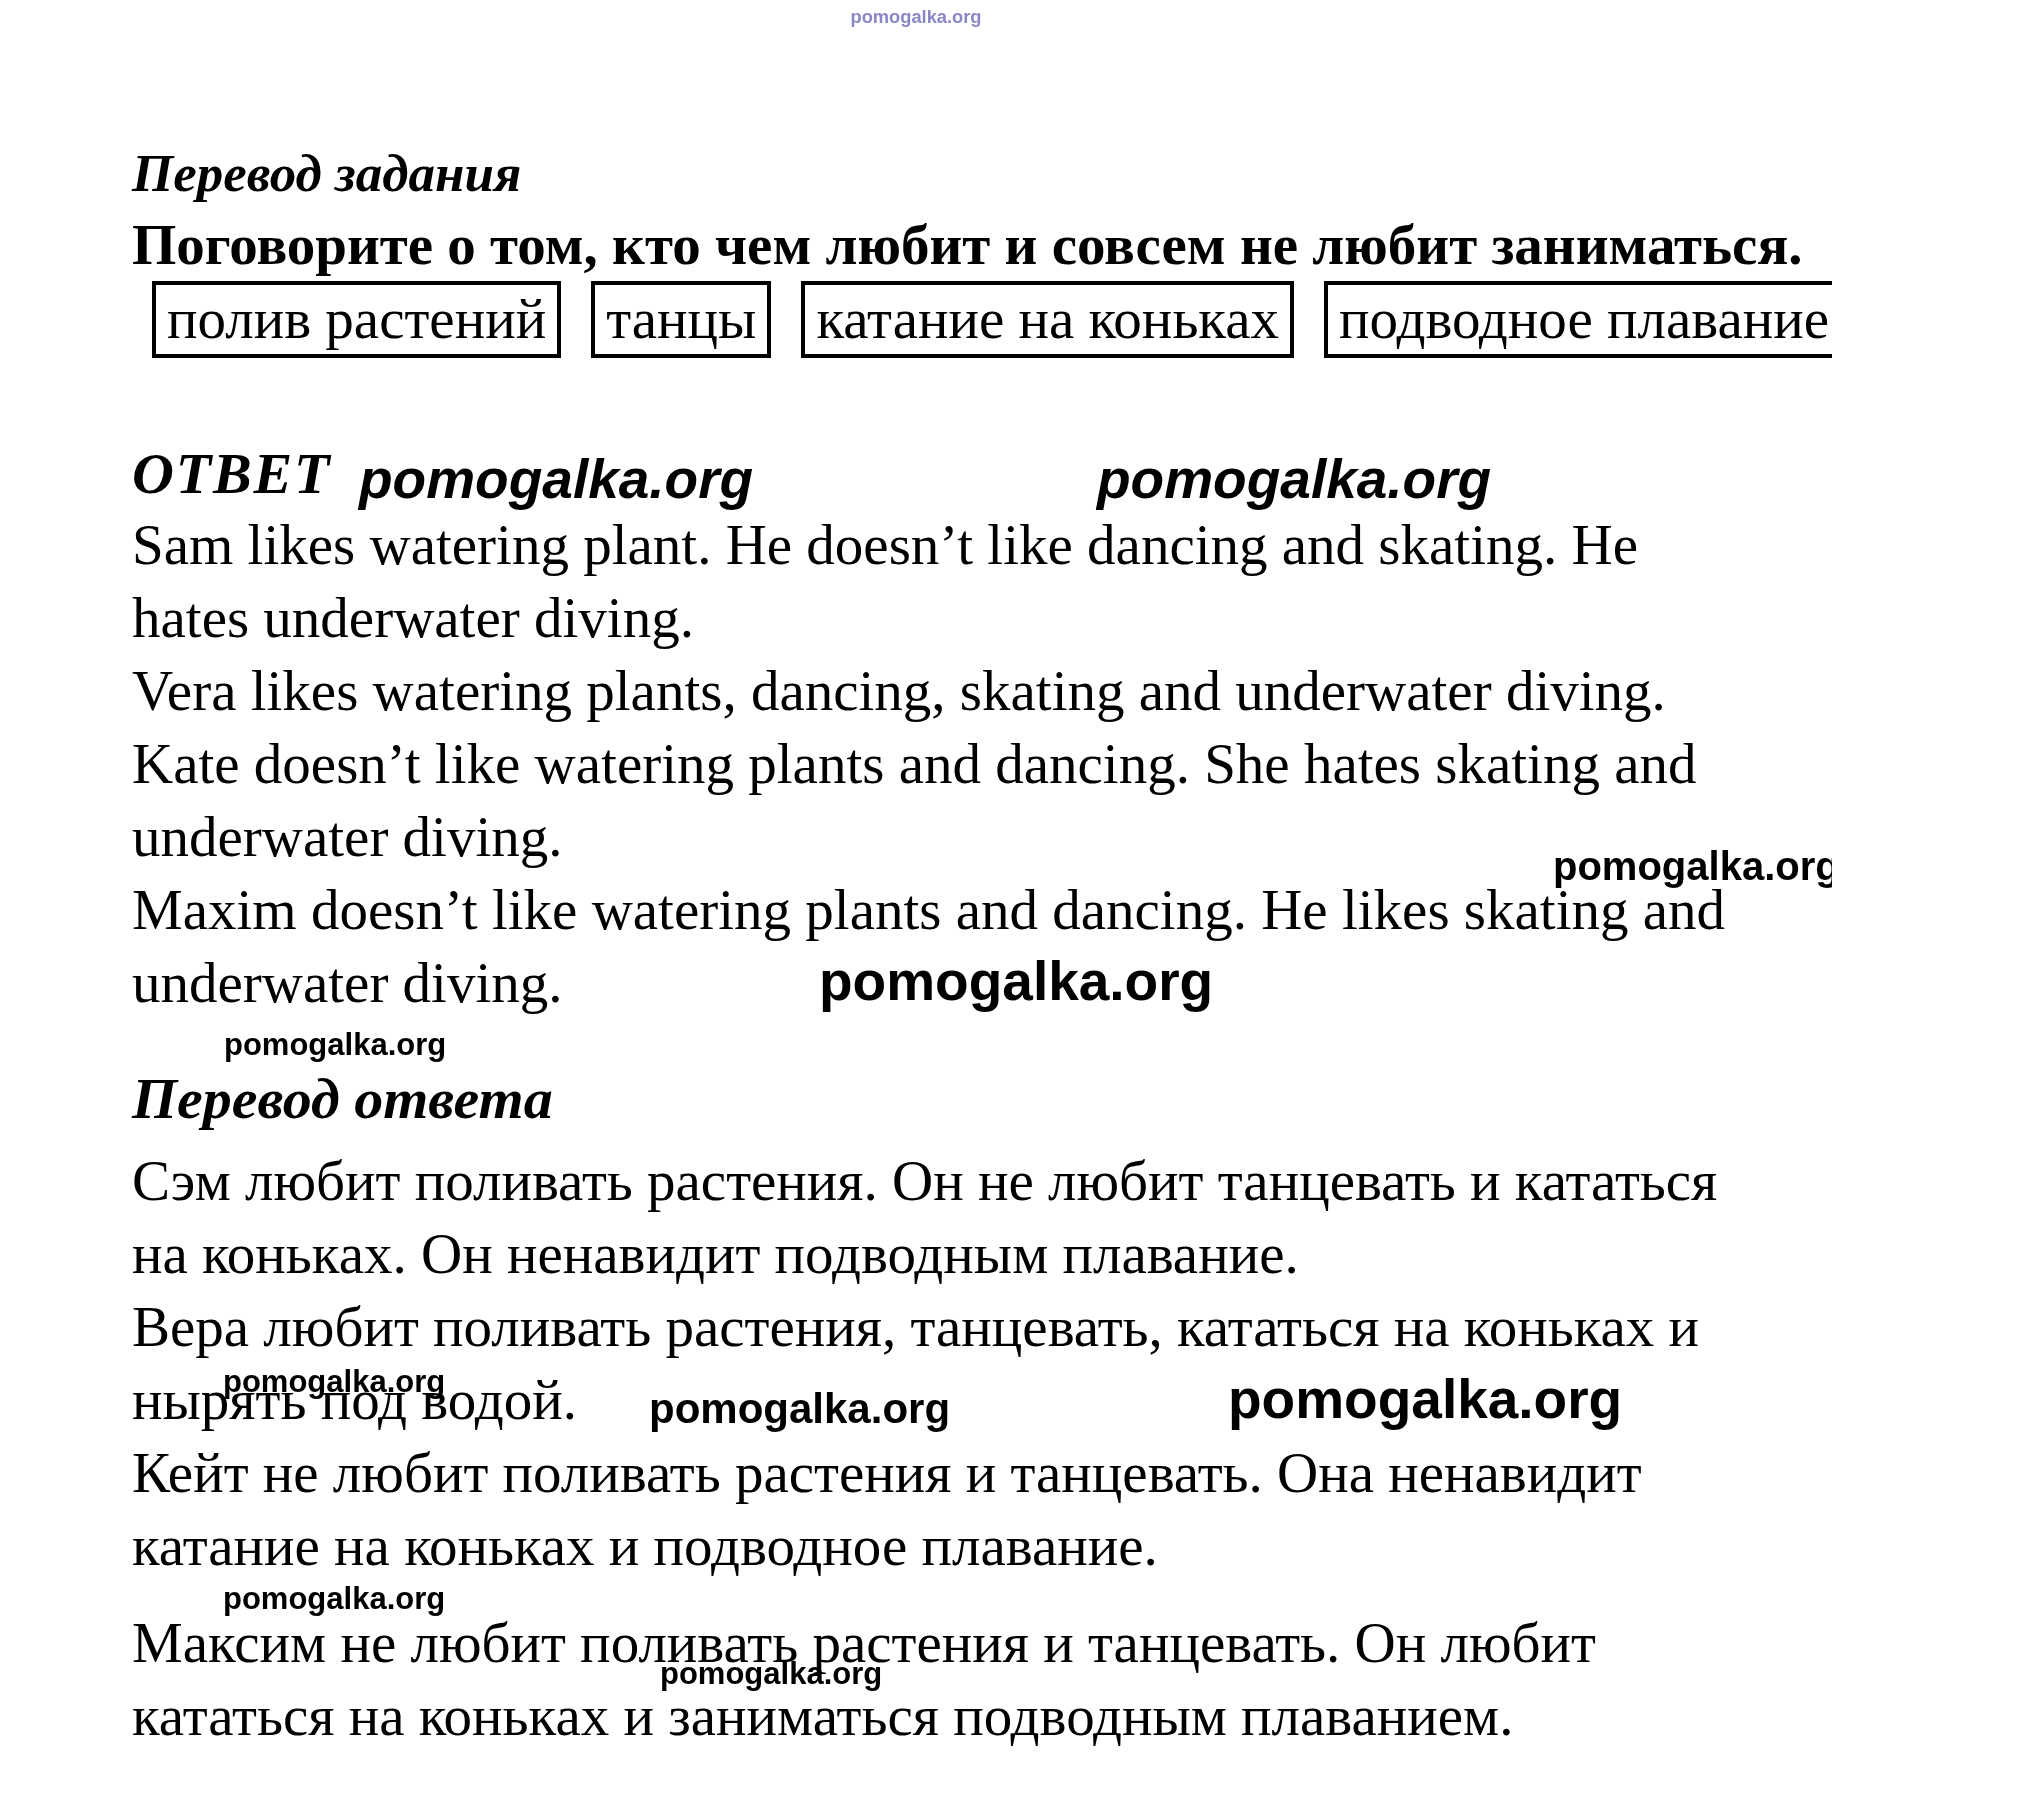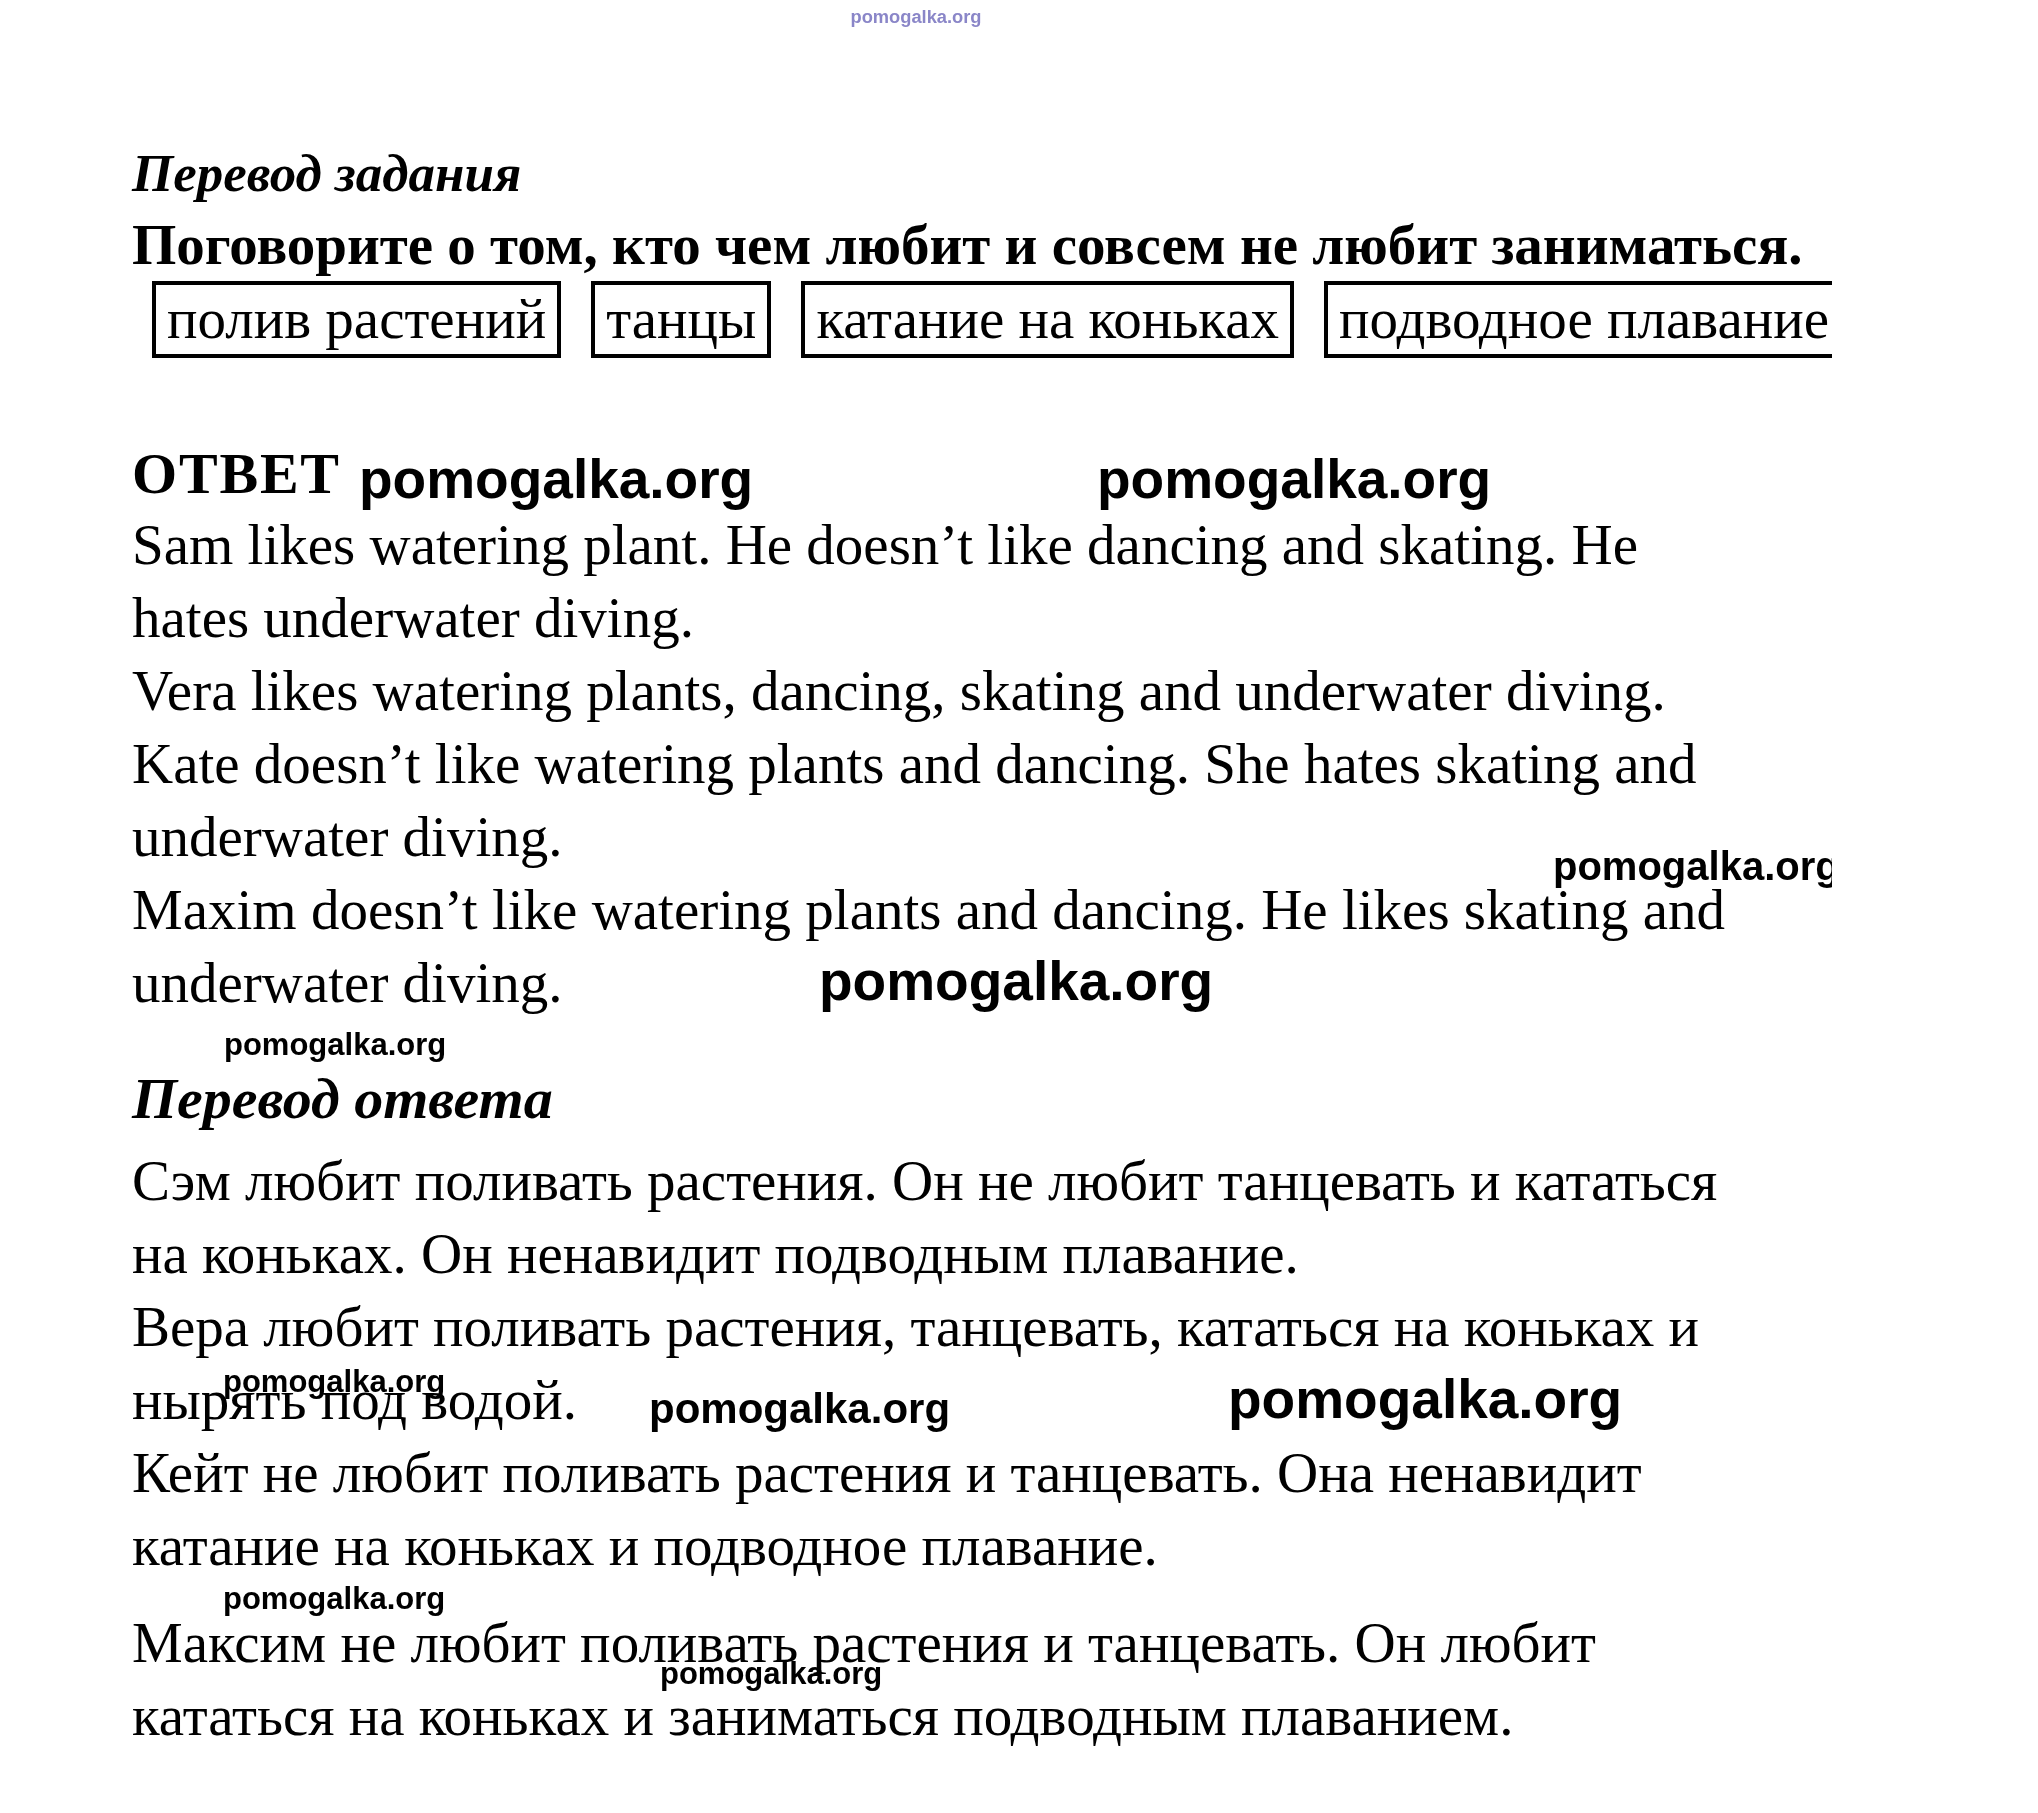--- a/index.html
+++ b/index.html
@@ -41,21 +41,21 @@
     position:absolute; left:144px; top:281px;
     display:flex; gap:30px;margin-left:8px;
   }
   .option-box {
     border:4.6px solid #000000;
     font-size:57px; line-height:64px;
     padding:1.8px 11px 3.7px 11px;
     white-space:nowrap;
   }
   .answer-header {
-    position:absolute; left:132px; top:440px; right:0; height:77px;
+    position:absolute; left:132px; top:440px; right:0; height:77px;font-style:italic;
   }
   .answer-label {
     position:absolute; left:0; top:0;
     font-size:58px; font-weight:bold; letter-spacing:1.8px;
   }
   .wm-answer-1 { position:absolute; left:227px; top:7.3px; font-size:55px; }
   .wm-answer-2 { position:absolute; left:965px; top:7.3px; font-size:55px; }
   .lines {
     position:absolute; left:132px; right:16px;
     font-size:57px; line-height:73px;

